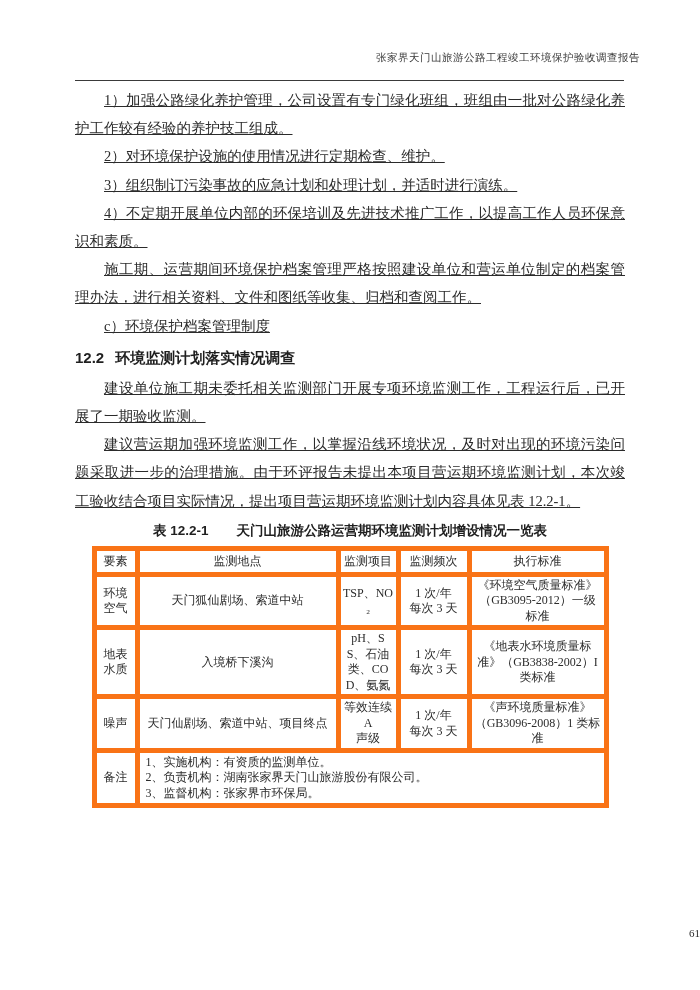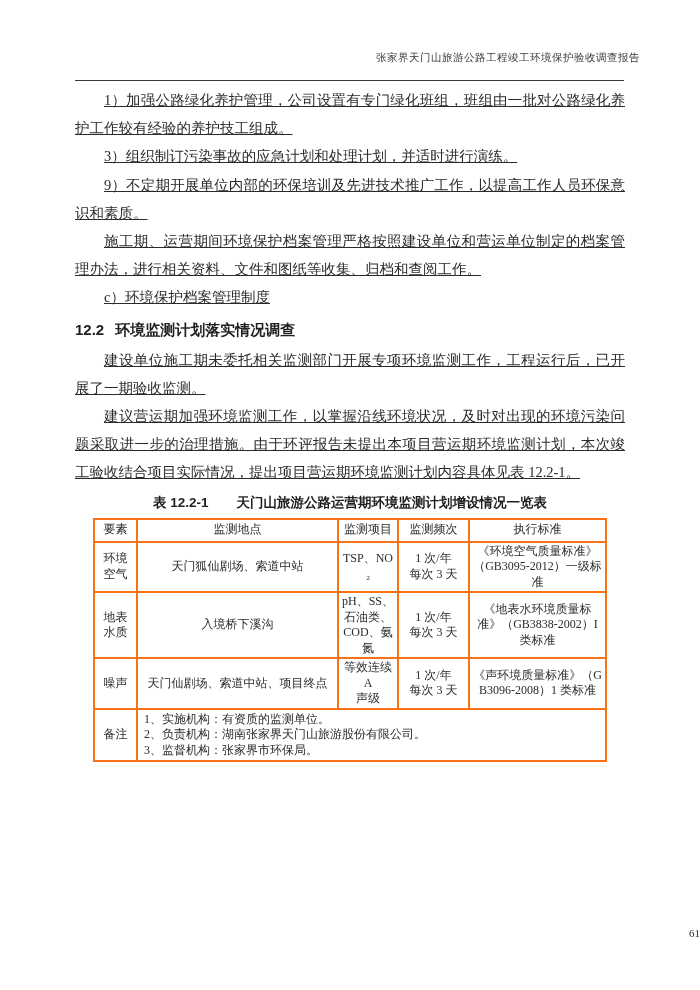--- a/index.html
+++ b/index.html
@@ -62,21 +62,21 @@
   table.monitor-table {
     border-collapse: collapse;
     table-layout: fixed;
     width: 512px;
     margin: 0 auto;
     font-size: 12px;
     color: #2b2b2b;
     border: 2px solid #333333;
   }
   .monitor-table th, .monitor-table td {
-    border: 2px solid #f97316;
+    border: 5px solid #f97316;
     text-align: center;
     vertical-align: middle;
     padding: 1px 2px;
     font-weight: normal;
     line-height: 15.5px;
     overflow: hidden;
   }
   .monitor-table thead th {
     height: 19px;
     border-bottom: 1.5px solid #333333;
@@ -103,22 +103,23 @@
 <div class="page">
 
   <div class="running-header">
     <span>张家界天门山旅游公路工程竣工环境保护验收调查报告</span>
   </div>
   <div class="header-rule"></div>
 
   <div class="content">
 
     <p class="para">1）加强公路绿化养护管理，公司设置有专门绿化班组，班组由一批对公路绿化养护工作较有经验的养护技工组成。</p>
+    <p class="para">2）对环境保护设施的使用情况进行定期检查、维护。</p>
     <p class="para">3）组织制订污染事故的应急计划和处理计划，并适时进行演练。</p>
-    <p class="para">9）不定期开展单位内部的环保培训及先进技术推广工作，以提高工作人员环保意识和素质。</p>
+    <p class="para">4）不定期开展单位内部的环保培训及先进技术推广工作，以提高工作人员环保意识和素质。</p>
     <p class="para">施工期、运营期间环境保护档案管理严格按照建设单位和营运单位制定的档案管理办法，进行相关资料、文件和图纸等收集、归档和查阅工作。</p>
     <p class="para">c）环境保护档案管理制度</p>
 
     <h2 class="section-heading"><span class="sec-num">12.2</span><span>环境监测计划落实情况调查</span></h2>
 
     <p class="para">建设单位施工期未委托相关监测部门开展专项环境监测工作，工程运行后，已开展了一期验收监测。</p>
     <p class="para">建议营运期加强环境监测工作，以掌握沿线环境状况，及时对出现的环境污染问题采取进一步的治理措施。由于环评报告未提出本项目营运期环境监测计划，本次竣工验收结合项目实际情况，提出项目营运期环境监测计划内容具体见表 12.2-1。</p>
 
     <div class="table-title"><span class="tbl-label">表 12.2-1</span><span>天门山旅游公路运营期环境监测计划增设情况一览表</span></div>
 

